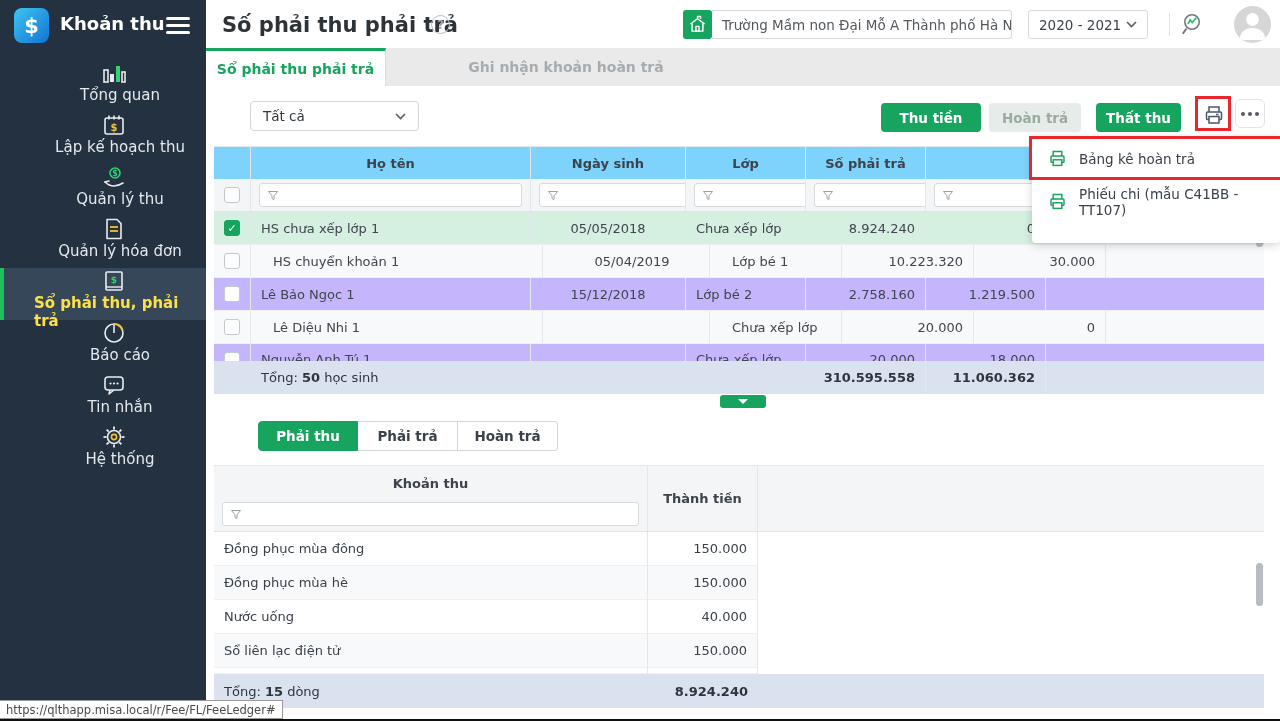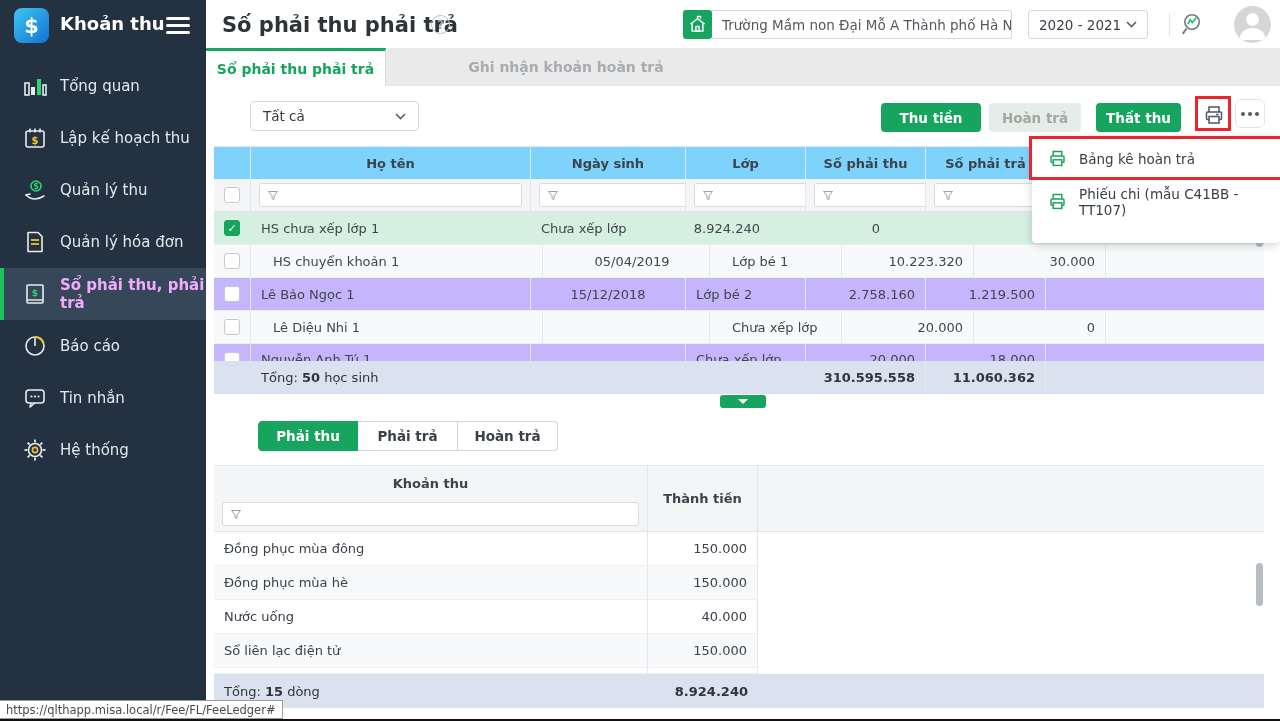--- a/index.html
+++ b/index.html
@@ -10,26 +10,26 @@
   
   .sidebar { position:absolute; left:0; top:0; width:206px; height:721px; background:#243140; }
   .logo-row { position:absolute; left:0; top:0; width:206px; height:52px; }
   .logo-sq { position:absolute; left:14px; top:8px; width:35px; height:35px; border-radius:8px;
              background:linear-gradient(135deg,#3ec6f0 0%,#1273d4 100%); color:#fff; font-size:21px; font-weight:bold;
              display:flex; align-items:center; justify-content:center; }
   .app-title { position:absolute; left:60px; top:13px; font-size:18px; font-weight:bold; color:#fff; }
   .hamburger { position:absolute; right:16px; top:17px; width:24px; height:18px; cursor:pointer; }
   .hamburger span { display:block; height:3px; background:#fff; border-radius:2px; margin-bottom:4px; }
   .nav { position:absolute; top:60px; left:0; width:206px; }
-  .nav-item { position:relative; height:52px; display:flex; align-items:center; padding-left:22px; cursor:pointer; }
+  .nav-item { position:relative; height:52px; display:flex; align-items:center; padding-left:22px; cursor:pointer;flex-direction:column; }
   .nav-item .nicon { width:26px; height:26px; flex:0 0 26px; display:flex; align-items:center; justify-content:center; }
   .nav-item .nlabel { margin-left:12px; color:#e4e9ee; font-size:15px; }
   .nav-item.active { background:#37475a; }
   .nav-item.active::before { content:""; position:absolute; left:0; top:0; width:4px; height:52px; background:#21c05e; }
-  .nav-item.active .nlabel { color:#f0abfc; font-weight:bold; }
+  .nav-item.active .nlabel { color:#fde047; font-weight:bold; }
 
   
   .topbar { position:absolute; left:206px; top:0; width:1074px; height:48px; background:#fff; }
   .page-title { position:absolute; left:16px; top:13px; font-size:21px; font-weight:bold; color:#2e3338; }
   .help-circ { position:absolute; left:225px; top:15px; width:19px; height:19px; border:1.5px solid #b9bec4; border-radius:50%;
                color:#9aa0a6; font-size:12px; font-weight:bold; display:flex; align-items:center; justify-content:center; }
   .school-ico { position:absolute; left:477px; top:10px; width:29px; height:29px; background:#17a45e; border-radius:3px;
                 display:flex; align-items:center; justify-content:center; }
   .school-box { position:absolute; left:506px; top:10px; width:300px; height:29px; border:1px solid #d6dade; border-left:none;
                 border-radius:0 3px 3px 0; display:flex; align-items:center; padding:0 10px; color:#53585e; font-size:13.5px; white-space:nowrap; overflow:hidden; }
@@ -355,21 +355,20 @@
 
   <div class="red-box-print"></div>
   <div class="red-box-menu"></div>
 
   <div class="gridtop">
     <div class="grow hdr-row">
       <div class="gc c-chk"></div>
       <div class="gc c-name">Họ tên</div>
       <div class="gc c-dob">Ngày sinh</div>
       <div class="gc c-class">Lớp</div>
-      <div class="gc c-recv">Số phải thu</div>
       <div class="gc c-pay">Số phải trả</div>
       <div class="gc c-fill last"></div>
     </div>
     <div class="grow flt-row">
       <div class="gc c-chk">
           <div class="chkbox"></div>
         </div>
       <div class="gc c-name">
         <div class="flt-box">
           <span class="flt-funnel">
@@ -423,20 +422,21 @@
         </div>
       </div>
       <div class="gc c-fill last"></div>
     </div>
 
     <div class="grow drow selected">
       <div class="gc c-chk">
           <div class="chkbox checked">✓</div>
         </div>
       <div class="gc c-name cell-pad">HS chưa xếp lớp 1</div>
+      <div class="gc c-dob date-center">05/05/2018</div>
       <div class="gc c-class cell-pad">Chưa xếp lớp</div>
       <div class="gc c-recv num">8.924.240</div>
       <div class="gc c-pay num">0</div>
       <div class="gc c-fill last"></div>
     </div>
     <div class="grow drow alt">
       <div class="gc c-chk">
           <div class="chkbox"></div>
         </div>
       <div class="gc c-name cell-pad">HS chuyển khoản 1</div>

